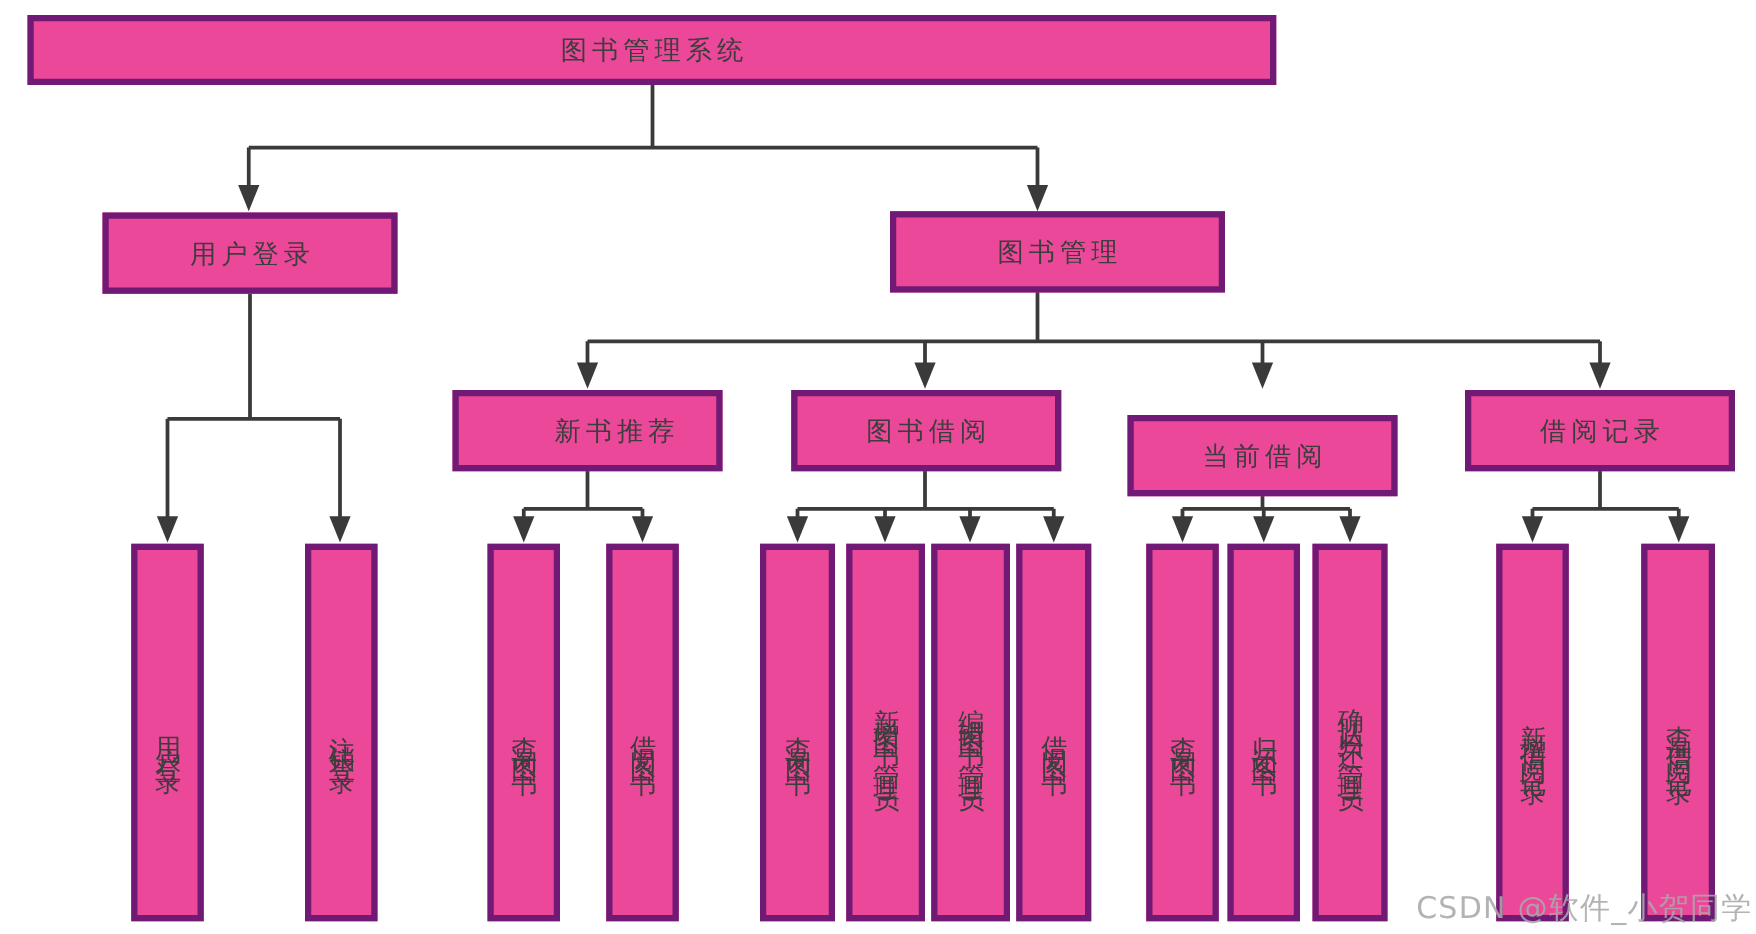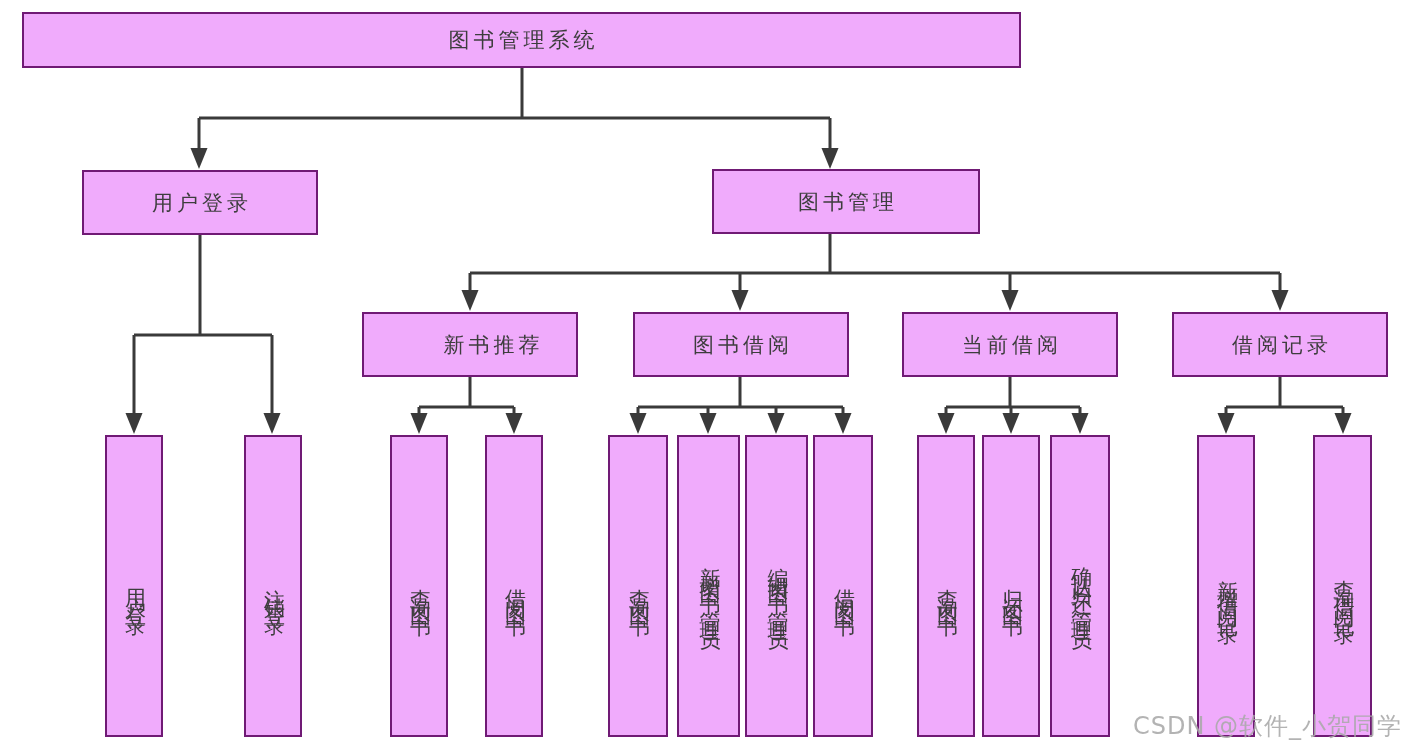--- a/index.html
+++ b/index.html
@@ -26,28 +26,27 @@
     stroke: #3a3a3a;
     stroke-width: 3;
   }
   svg.wires polygon {
     fill: #3a3a3a;
     stroke: none;
   }
   .node {
     position: absolute;
     box-sizing: border-box;
-    background: #f0abfc;
-    border: 2px solid #701a75;
+    background: #ec4899;
+    border: 5px solid #701a75;
     display: flex;
     align-items: center;
     justify-content: center;
     z-index: 2;
     color: #3d3d3d;
-    font-family: Liberation Mono, monospace;
   }
   .node.h .label {
     font-size: 21px;
     letter-spacing: 4px;
     white-space: nowrap;
     transform: translateX(2px); 
   }
   .node.v .label {
     writing-mode: vertical-rl;
     text-orientation: mixed;
@@ -56,21 +55,21 @@
     line-height: 1;
     white-space: nowrap;
     transform: translateY(4px);
   }
   
   #n-root   { left: 22px;  top: 12px;  width: 999px; height: 56px; }
   #n-ulogin { left: 82px;  top: 170px; width: 236px; height: 65px; }
   #n-bmgmt  { left: 712px; top: 169px; width: 268px; height: 65px; }
   #n-nbook  { left: 362px; top: 312px; width: 216px; height: 65px; padding-left: 43px; }
   #n-bborrow{ left: 633px; top: 312px; width: 216px; height: 65px; }
-  #n-cborrow{ left: 902px; top: 312px; width: 216px; height: 65px; justify-content: center; }
+  #n-cborrow{ left: 902px; top: 332px; width: 216px; height: 65px; justify-content: center; }
   #n-brec   { left: 1172px;top: 312px; width: 216px; height: 65px; }
   .leaf     { top: 435px; height: 302px; }
   #l-login    { left: 105px;  width: 58px; }
   #l-logout   { left: 244px;  width: 58px; }
   #l-nb-query { left: 390px;  width: 58px; }
   #l-nb-borrow{ left: 485px;  width: 58px; }
   #l-bb-query { left: 608px;  width: 60px; }
   #l-bb-add   { left: 677px;  width: 63px; }
   #l-bb-edit  { left: 745px;  width: 63px; }
   #l-bb-borrow{ left: 813px;  width: 60px; }

